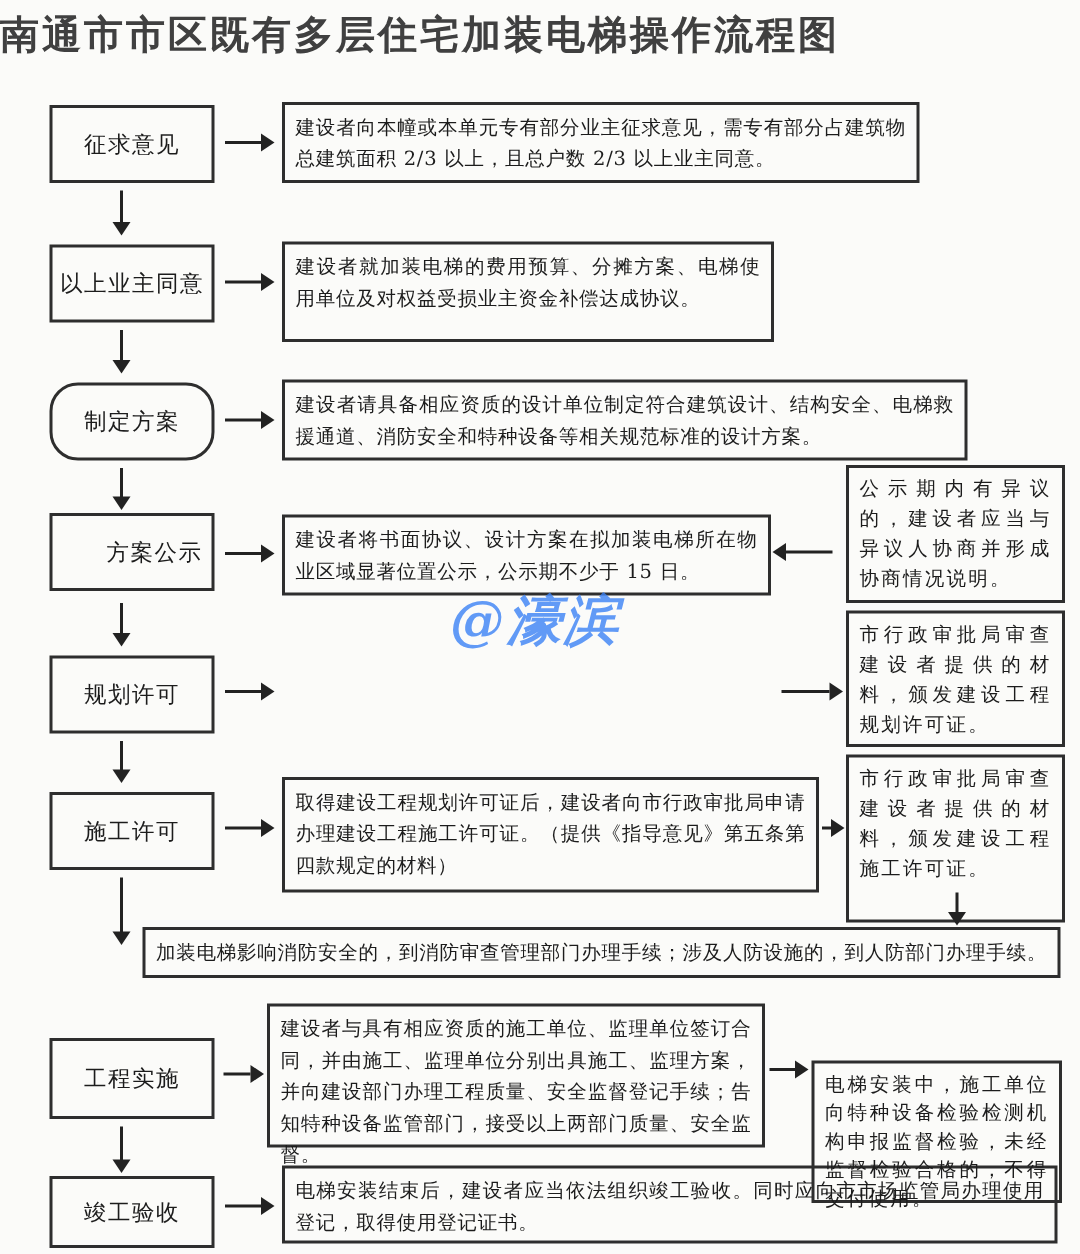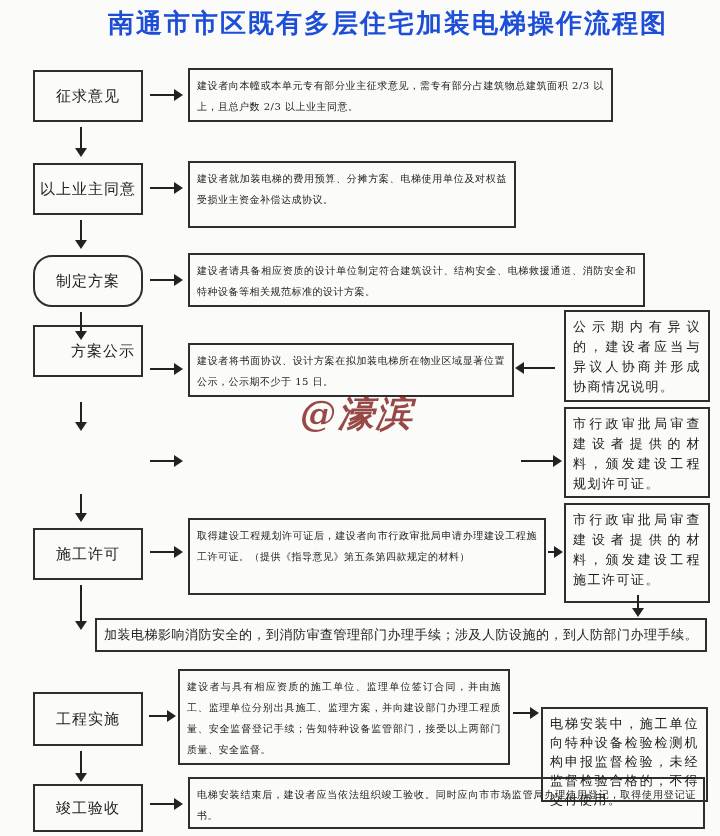--- a/index.html
+++ b/index.html
@@ -6,40 +6,40 @@
   .page{
     position:relative;
     width:720px;height:836px;
     background:#fbfbf9;
     font-family:"DejaVu Serif","Liberation Serif",serif;
     color:#1c1c1c;
     overflow:hidden;
   }
   .title{
     position:absolute;left:0;top:6px;width:668px;
-    margin:0;text-align:right;
+    margin:0;text-align:left;
     font-size:26px;font-weight:bold;letter-spacing:2px;
-    color:#1d4ed8;
+    color:#404040;
   }
   .box{
     position:absolute;
     border:2px solid #2e2e2e;
     background:transparent;
     box-sizing:border-box;
   }
   .lbox{
     left:33px;width:110px;height:52px;
     display:flex;align-items:center;justify-content:center;
     font-size:15px;letter-spacing:1px;
     text-align:center;
   }
   .mbox{
     left:188px;
     padding:5px 7px;
-    font-size:10px;line-height:21px;
+    font-size:13px;line-height:21px;
     letter-spacing:0.5px;
     text-align:justify;
   }
   .rbox{
     left:564px;width:146px;
     padding:5px 7px;
     font-size:13px;line-height:20px;
     letter-spacing:1.5px;
     text-align:justify;
   }
@@ -60,50 +60,51 @@
     border-right:9px solid #222;border-top:6px solid transparent;border-bottom:6px solid transparent;
   }
   .av{position:absolute;width:2px;background:#222;}
   .av::after{
     content:"";position:absolute;left:-5px;bottom:-8px;width:0;height:0;
     border-top:9px solid #222;border-left:6px solid transparent;border-right:6px solid transparent;
   }
   .watermark{
     position:absolute;left:300px;top:390px;
     font-size:36px;font-style:italic;font-weight:bold;
-    color:#7f1d1d;opacity:0.8;letter-spacing:2px;
+    color:#3b82f6;opacity:0.8;letter-spacing:2px;
     pointer-events:none;
   }
 </style>
 </head>
 <body>
 
 <div class="page">
 
   <h1 class="title">南通市市区既有多层住宅加装电梯操作流程图</h1>
 
   <div class="box lbox" style="top:70px;">征求意见</div>
   <div class="box lbox" style="top:163px;">以上业主同意</div>
   <div class="box lbox" style="top:255px;border-radius:19px;">制定方案</div>
-  <div class="box lbox" style="top:325px;padding-left:30px;">方案公示</div>
+  <div class="box lbox" style="top:342px;padding-left:30px;">方案公示</div>
+  <div class="box lbox" style="top:437px;">规划许可</div>
   <div class="box lbox" style="top:528px;">施工许可</div>
   <div class="box lbox" style="top:692px;height:54px;">工程实施</div>
   <div class="box lbox" style="top:784px;height:48px;">竣工验收</div>
 
   <div class="box mbox" style="top:68px;width:425px;height:54px;">建设者向本幢或本单元专有部分业主征求意见，需专有部分占建筑物总建筑面积 2/3 以上，且总户数 2/3 以上业主同意。</div>
   <div class="box mbox" style="top:161px;width:328px;height:67px;">建设者就加装电梯的费用预算、分摊方案、电梯使用单位及对权益受损业主资金补偿达成协议。</div>
   <div class="box mbox" style="top:253px;width:457px;height:54px;">建设者请具备相应资质的设计单位制定符合建筑设计、结构安全、电梯救援通道、消防安全和特种设备等相关规范标准的设计方案。</div>
   <div class="box mbox" style="top:343px;width:326px;height:54px;">建设者将书面协议、设计方案在拟加装电梯所在物业区域显著位置公示，公示期不少于 15 日。</div>
   <div class="box mbox" style="top:518px;width:358px;height:77px;">取得建设工程规划许可证后，建设者向市行政审批局申请办理建设工程施工许可证。（提供《指导意见》第五条第四款规定的材料）</div>
   <div class="box mbox" style="top:669px;left:178px;width:332px;height:96px;">建设者与具有相应资质的施工单位、监理单位签订合同，并由施工、监理单位分别出具施工、监理方案，并向建设部门办理工程质量、安全监督登记手续；告知特种设备监管部门，接受以上两部门质量、安全监督。</div>
   <div class="box mbox" style="top:777px;width:517px;height:52px;">电梯安装结束后，建设者应当依法组织竣工验收。同时应向市市场监管局办理使用登记，取得使用登记证书。</div>
 
   <div class="box rbox" style="top:310px;height:92px;">公示期内有异议的，建设者应当与异议人协商并形成协商情况说明。</div>
   <div class="box rbox" style="top:407px;height:91px;">市行政审批局审查建设者提供的材料，颁发建设工程规划许可证。</div>
-  <div class="box rbox" style="top:503px;height:100px;">市行政审批局审查建设者提供的材料，颁发建设工程施工许可证。</div>
+  <div class="box rbox" style="top:503px;height:112px;">市行政审批局审查建设者提供的材料，颁发建设工程施工许可证。</div>
   <div class="box rbox" style="top:663px;left:541px;width:167px;height:95px;line-height:19px;margin-top:44px;">电梯安装中，施工单位向特种设备检验检测机构申报监督检验，未经监督检验合格的，不得交付使用。</div>
 
   <div class="box wbox">加装电梯影响消防安全的，到消防审查管理部门办理手续；涉及人防设施的，到人防部门办理手续。</div>
 
   <div class="ar" style="left:150px;top:94px;width:24px;"></div>
   <div class="ar" style="left:150px;top:187px;width:24px;"></div>
   <div class="ar" style="left:150px;top:279px;width:24px;"></div>
   <div class="ar" style="left:150px;top:368px;width:24px;"></div>
   <div class="ar" style="left:150px;top:460px;width:24px;"></div>
   <div class="ar" style="left:150px;top:551px;width:24px;"></div>

